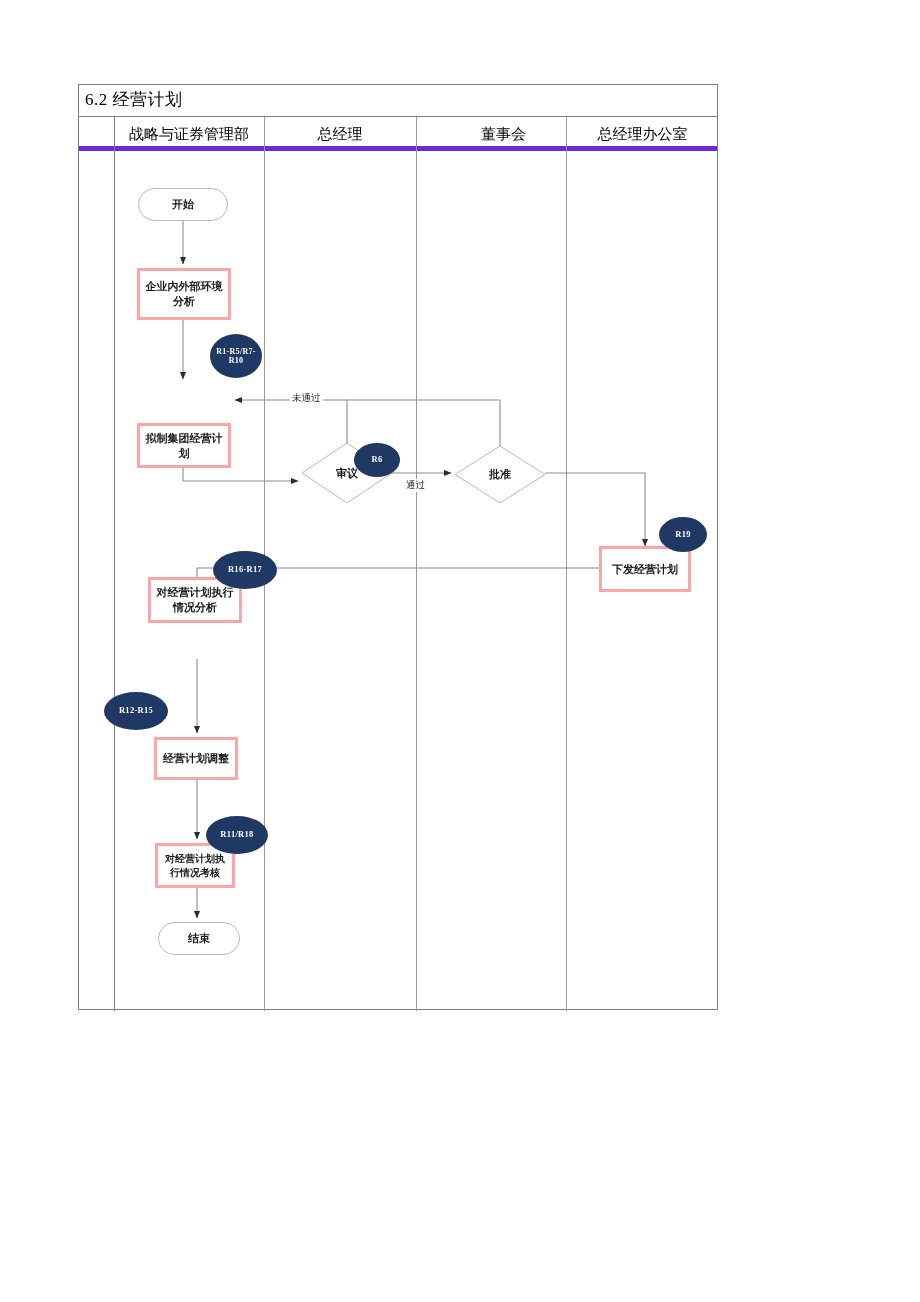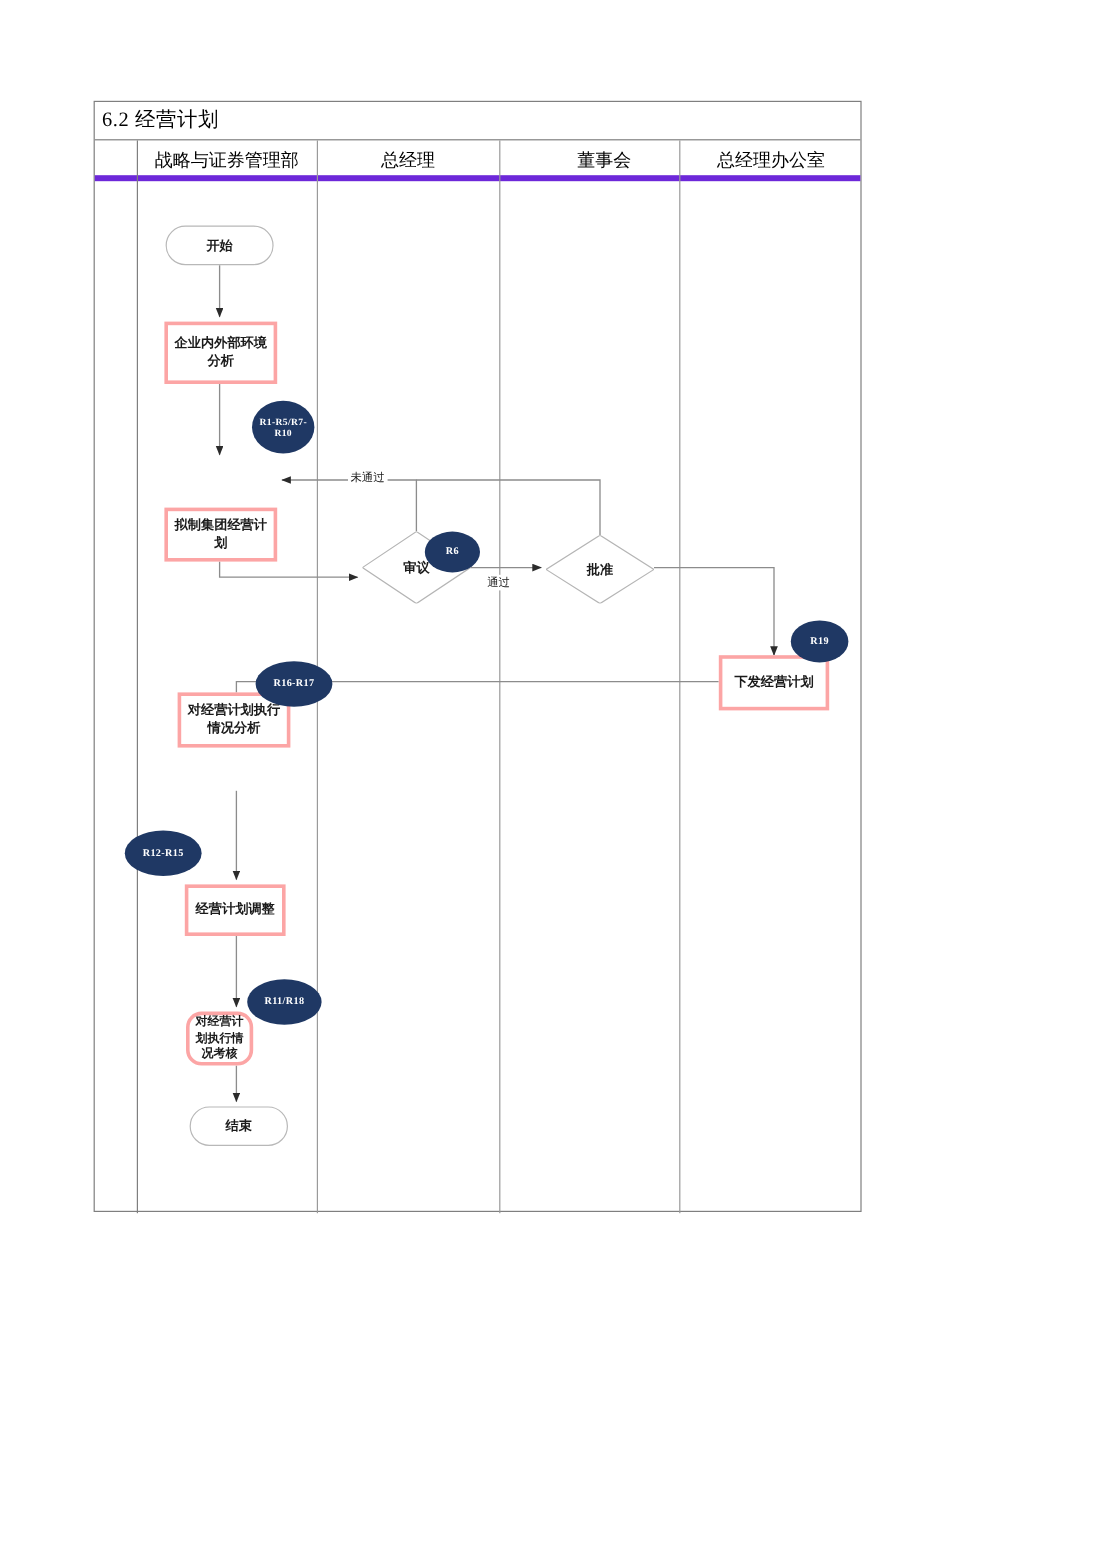--- a/index.html
+++ b/index.html
@@ -232,21 +232,21 @@
   </svg>
   <span class="decision-label">批准</span>
 </div>
 
 <div class="node process" style="left:599px; top:546px; width:92px; height:46px;">下发经营计划</div>
 
 <div class="node process" style="left:148px; top:577px; width:94px; height:46px;">对经营计划执行情况分析</div>
 
 <div class="node process" style="left:154px; top:737px; width:84px; height:43px;">经营计划调整</div>
 
-<div class="node process" style="left:155px; top:843px; width:56px; height:45px; font-size:10px;border-radius:13px;">对经营计划执行情况考核</div>
+<div class="node process" style="left:155px; top:843px; width:80px; height:45px; font-size:10px;">对经营计划执行情况考核</div>
 
 <div class="node terminator" style="left:158px; top:922px; width:82px; height:33px;">结束</div>
 
 <div class="edge-label" style="left:290px; top:392px;">未通过</div>
 <div class="edge-label" style="left:404px; top:479px;">通过</div>
 
 <div class="badge" style="left:210px; top:334px; width:52px; height:44px; font-size:8px;">R1-R5/R7-R10</div>
 
 <div class="badge" style="left:354px; top:443px; width:46px; height:34px;">R6</div>
 

